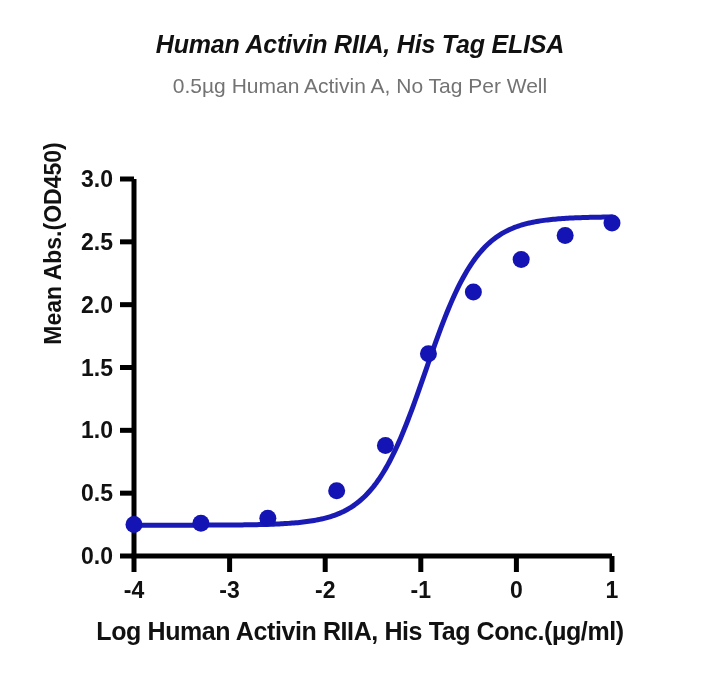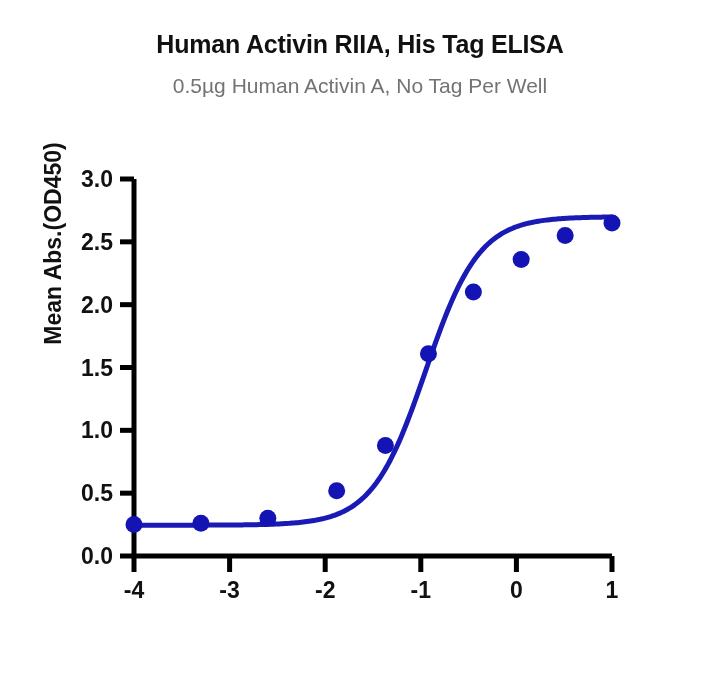--- a/index.html
+++ b/index.html
@@ -25,20 +25,21 @@
     position: absolute;
     top: 30px;
     left: 0;
     width: 720px;
     text-align: center;
     font-size: 25px;
     font-weight: bold;
     letter-spacing: -0.2px;
     color: #111111;
     white-space: nowrap;
+    font-style: italic;
   }
   #chart-subtitle {
     position: absolute;
     top: 74px;
     left: 0;
     width: 720px;
     text-align: center;
     font-size: 21px;
     font-weight: normal;
     color: #737373;
@@ -85,20 +86,21 @@
 </style>
 </head>
 <body>
 
 <div id="figure">
 
   <div id="chart-title">Human Activin RIIA, His Tag ELISA</div>
   <div id="chart-subtitle">0.5µg Human Activin A, No Tag Per Well</div>
 
   <div id="y-axis-title">Mean Abs.(OD450)</div>
+  <div id="x-axis-title">Log Human Activin RIIA, His Tag Conc.(µg/ml)</div>
 
   <svg id="plot-svg" width="720" height="683">
     <g id="y-ticks">
         <line x1="120" y1="556" x2="134" y2="556" stroke="#000" stroke-width="5"></line>
         <line x1="120" y1="493.1666666666667" x2="134" y2="493.1666666666667" stroke="#000" stroke-width="5"></line>
         <line x1="120" y1="430.33333333333337" x2="134" y2="430.33333333333337" stroke="#000" stroke-width="5"></line>
         <line x1="120" y1="367.5" x2="134" y2="367.5" stroke="#000" stroke-width="5"></line>
         <line x1="120" y1="304.6666666666667" x2="134" y2="304.6666666666667" stroke="#000" stroke-width="5"></line>
         <line x1="120" y1="241.83333333333331" x2="134" y2="241.83333333333331" stroke="#000" stroke-width="5"></line>
         <line x1="120" y1="179" x2="134" y2="179" stroke="#000" stroke-width="5"></line>

